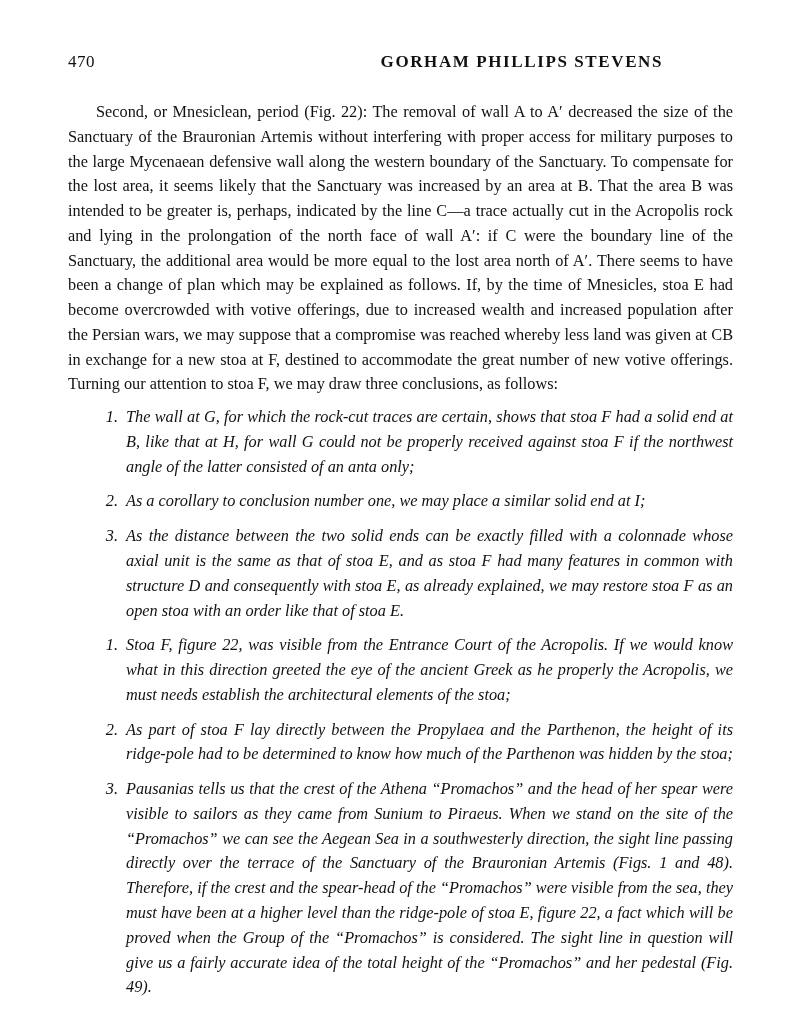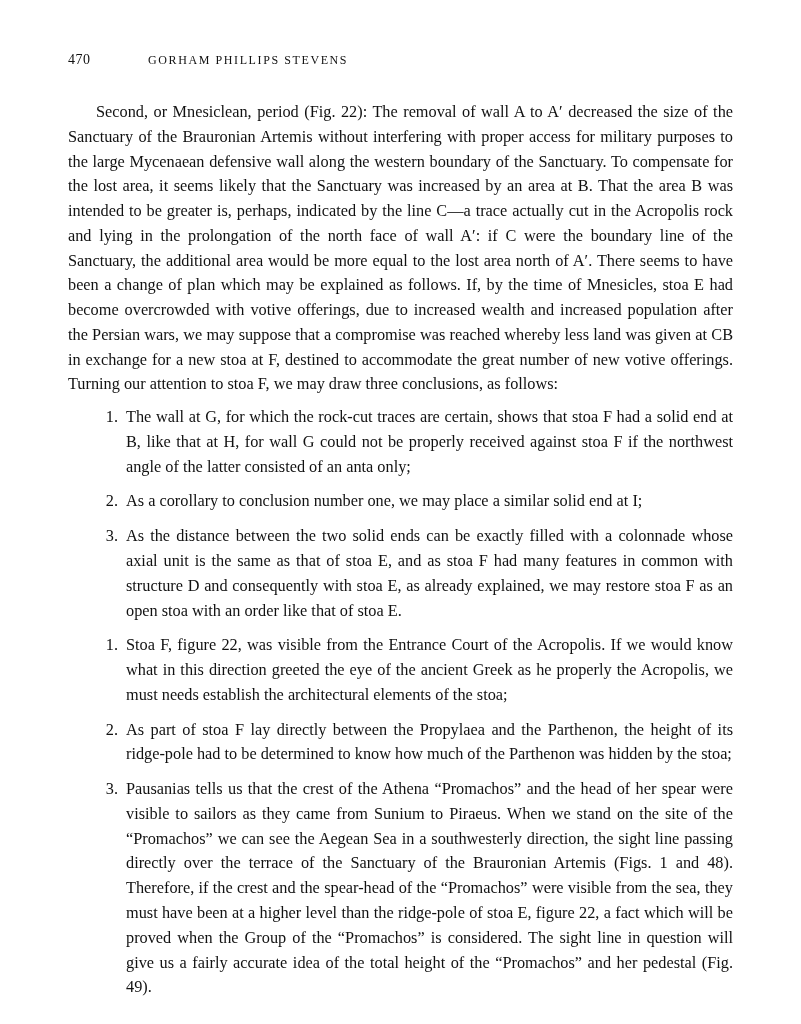--- a/index.html
+++ b/index.html
@@ -20,30 +20,31 @@
     box-sizing: border-box;
     padding: 52px 68px 40px 68px;
   }
   .header {
     display: flex;
     align-items: baseline;
     height: 30px;
     margin-bottom: 18px;
   }
   .folio {
-    font-size: 14px;
+    font-size: 17px;
     letter-spacing: 0.5px;
     width: 80px;
   }
   .running-head {
     flex: 1;
-    text-align: left;
-    font-size: 12px;
+    text-align: right;
+    font-size: 17px;
     letter-spacing: 1.6px;
     padding-right: 70px;
+    font-weight: bold;
   }
   .body-text {
     font-size: 16.3px;
     line-height: 1.52;
     text-align: justify;
     text-justify: inter-word;
   }
   p.para {
     margin: 0 0 6px 0;
     text-indent: 28px;
@@ -54,20 +55,21 @@
     padding-left: 0;
     list-style: none;
     counter-reset: li;
   }
   ol.num-list > li {
     position: relative;
     margin: 0 0 10px 0;
     padding-left: 58px;
     text-align: justify;
     counter-increment: li;
+    font-style: italic;
   }
   ol.num-list > li:last-child {
     margin-bottom: 0;
   }
   ol.num-list > li::before {
     content: counter(li) ".";
     position: absolute;
     left: 30px;
     width: 20px;
     text-align: right;

